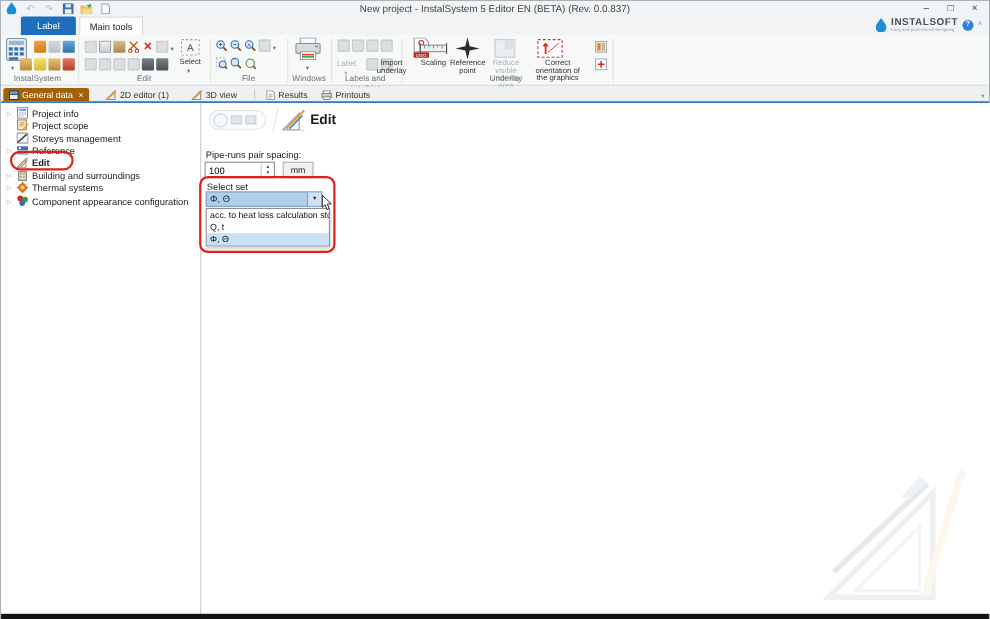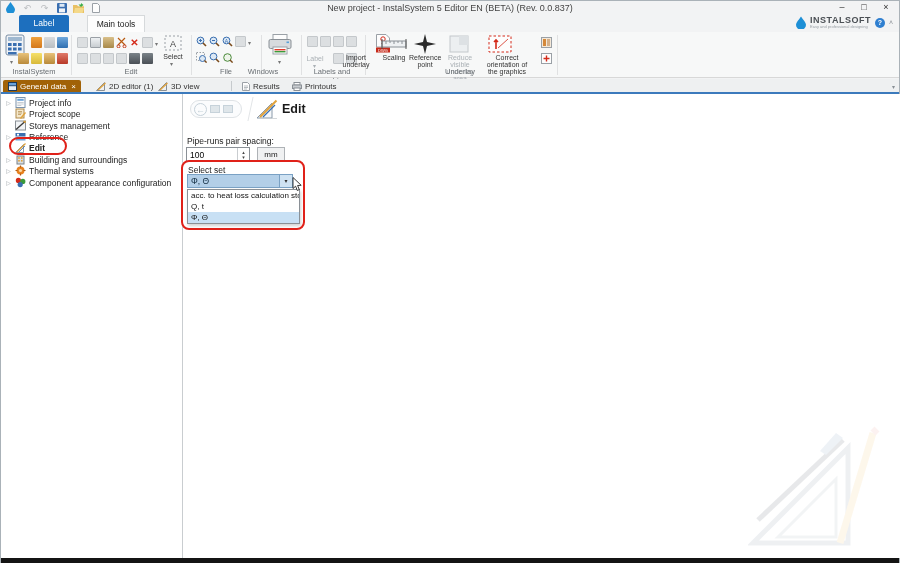--- a/index.html
+++ b/index.html
@@ -13,21 +13,21 @@
   .qa .qi { width:11px; height:11px; display:inline-flex; align-items:center; justify-content:center; font-size:9px; }
   .gray { color:#b9bcbf; }
   #title-text { position:absolute; top:2px; left:0; width:100%; text-align:center; font-size:9px; color:#444; }
   .winbtns { position:absolute; right:2px; top:0; display:flex; }
   .winbtn { width:22px; height:13px; text-align:center; font-size:9px; line-height:13px; color:#333; }
 
   
   #ribbontabs { position:absolute; left:0; top:14px; width:100%; height:17px; background:#f2f3f4; }
   .rtab { position:absolute; top:0; height:17px; line-height:17px; text-align:center; font-size:8.5px; }
   .rtab.file { left:18px; width:50px; background:#1d6fbe; color:#fff; border-radius:2px 2px 0 0; }
-  .rtab.main { left:86px; width:58px; background:#fdfdfd; color:#222; border:1px solid #d6d9db; border-bottom:none; }
+  .rtab.main { left:71px; width:58px; background:#fdfdfd; color:#222; border:1px solid #d6d9db; border-bottom:none; }
   #brandbox { position:absolute; right:6px; top:1px; display:flex; align-items:center; gap:4px; }
   .brandname { font-size:9px; font-weight:bold; letter-spacing:.5px; color:#4a4f54; line-height:8px; }
   .brandtag { font-size:4px; color:#9aa0a6; }
   .helpdot { width:10px; height:10px; border-radius:50%; background:#2f7fd0; color:#fff; font-size:7px; text-align:center; line-height:10px; font-weight:bold; }
   .collapsearrow { font-size:7px; color:#8a9096; }
 
   
   #ribbon { position:absolute; left:0; top:31px; width:100%; height:46px; background:#f7f8f8; border-bottom:1px solid #d8d8d8; }
   .gsep { position:absolute; top:3px; width:1px; height:40px; background:#e0e1e2; }
   .glabel { position:absolute; top:35px; font-size:7.5px; color:#6a6f74; text-align:center; }
@@ -265,21 +265,21 @@
       <svg width="24" height="21" viewBox="0 0 24 21">
           <rect x="5" y="0.5" width="14" height="5" fill="#fdfdfd" stroke="#9aa0a6"></rect>
           <rect x="1" y="5.5" width="22" height="9" rx="1.5" fill="#d7dbde" stroke="#8a9096"></rect>
           <rect x="18.5" y="7.5" width="2.5" height="1.6" fill="#5aa0d8"></rect>
           <rect x="5" y="13" width="14" height="7" fill="#fdfdfd" stroke="#9aa0a6"></rect>
           <rect x="6.5" y="15" width="11" height="1.4" fill="#e23a2a"></rect>
           <rect x="6.5" y="17" width="11" height="1.4" fill="#3a9a3a"></rect>
         </svg>
     </div>
     <span class="dd" style="left:277px; top:26px;">▾</span>
-    <div class="glabel" style="left:242px; width:40px;">Windows</div>
+    <div class="glabel" style="left:260px; width:40px;">Windows</div>
     <div class="gsep" style="left:300px;"></div>
 
     <span class="ric c-dis" style="left:306px; top:4px;"></span>
     <span class="ric c-dis" style="left:319px; top:4px;"></span>
     <span class="ric c-dis" style="left:332px; top:4px;"></span>
     <span class="ric c-dis" style="left:345px; top:4px;"></span>
     <div class="caption dis" style="left:302px; top:23px; width:24px;">Label</div>
     <span class="dd" style="left:312px; top:30px; color:#aab0b5;">▾</span>
     <span class="ric c-dis" style="left:332px; top:21px;"></span>
     <span class="ric c-dis" style="left:345px; top:21px;"></span>
@@ -353,21 +353,21 @@
       <span>General data</span>
       <span class="close">×</span>
     </div>
     <div class="dtab" style="left:90px;">
       <svg width="10" height="9" viewBox="0 0 10 9">
           <path d="M0.5 8.5 L8.5 0.5 L8.5 8.5 Z" fill="none" stroke="#8a9096"></path>
           <path d="M2 8 L9.5 1" stroke="#e0a23a" stroke-width="1.2"></path>
         </svg>
       <span>2D editor (1)</span>
     </div>
-    <div class="dtab" style="left:152px;">
+    <div class="dtab" style="left:168px;">
       <svg width="10" height="9" viewBox="0 0 10 9">
           <path d="M0.5 8.5 L8.5 0.5 L8.5 8.5 Z" fill="none" stroke="#8a9096"></path>
           <path d="M2 8 L9.5 1" stroke="#e0a23a" stroke-width="1.2"></path>
         </svg>
       <span>3D view</span>
     </div>
     <div class="tabsep" style="left:230px;"></div>
     <div class="dtab" style="left:236px;">
       <svg width="8" height="9" viewBox="0 0 8 9">
           <path d="M0.5 0.5 L5.5 0.5 L7.5 2.5 L7.5 8.5 L0.5 8.5 Z" fill="#fdfdfd" stroke="#9aa0a6"></path>

